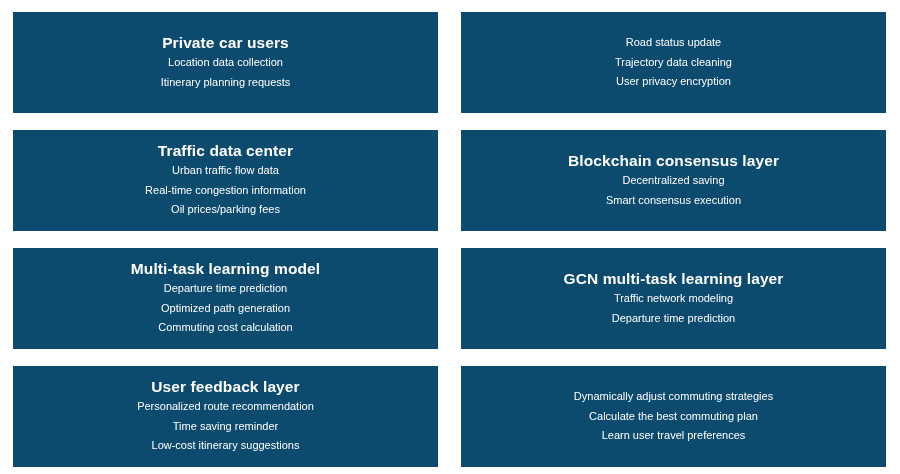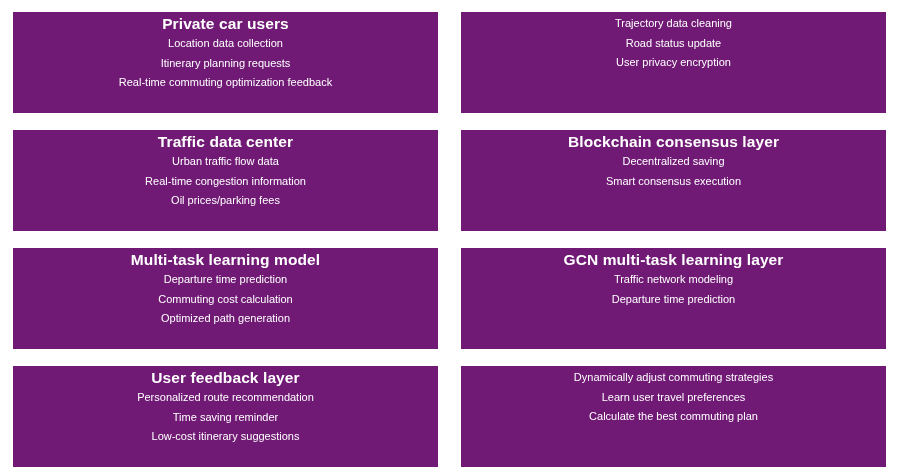--- a/index.html
+++ b/index.html
@@ -18,25 +18,25 @@
     width: 900px;
     height: 474px;
     padding: 12px 14px 13px 13px;
     display: grid;
     grid-template-columns: 425px 425px;
     grid-template-rows: repeat(4, 101px);
     column-gap: 23px;
     row-gap: 17px;
   }
   .node-box {
-    background: #701a75;
+    background: #0c4a6e;
     display: flex;
     flex-direction: column;
     align-items: center;
-    justify-content: flex-start;
+    justify-content: center;
     color: #ffffff;
     text-align: center;
     box-sizing: border-box;
     padding: 2px 6px;
     overflow: hidden;
   }
   .node-title {
     font-size: 15.5px;
     font-weight: bold;
     line-height: 20px;
@@ -52,61 +52,60 @@
 </style>
 </head>
 <body>
 
 <div id="diagram-grid">
 
   <div class="node-box">
     <div class="node-title">Private car users</div>
     <div class="node-line">Location data collection</div>
     <div class="node-line">Itinerary planning requests</div>
-    <div class="node-line">Real-time commuting optimization feedback</div>
   </div>
 
   <div class="node-box">
+    <div class="node-line">Road status update</div>
     <div class="node-line">Trajectory data cleaning</div>
-    <div class="node-line">Road status update</div>
     <div class="node-line">User privacy encryption</div>
   </div>
 
   <div class="node-box">
     <div class="node-title">Traffic data center</div>
     <div class="node-line">Urban traffic flow data</div>
     <div class="node-line">Real-time congestion information</div>
     <div class="node-line">Oil prices/parking fees</div>
   </div>
 
   <div class="node-box">
     <div class="node-title">Blockchain consensus layer</div>
     <div class="node-line">Decentralized saving</div>
     <div class="node-line">Smart consensus execution</div>
   </div>
 
   <div class="node-box">
     <div class="node-title">Multi-task learning model</div>
     <div class="node-line">Departure time prediction</div>
+    <div class="node-line">Optimized path generation</div>
     <div class="node-line">Commuting cost calculation</div>
-    <div class="node-line">Optimized path generation</div>
   </div>
 
   <div class="node-box">
     <div class="node-title">GCN multi-task learning layer</div>
     <div class="node-line">Traffic network modeling</div>
     <div class="node-line">Departure time prediction</div>
   </div>
 
   <div class="node-box">
     <div class="node-title">User feedback layer</div>
     <div class="node-line">Personalized route recommendation</div>
     <div class="node-line">Time saving reminder</div>
     <div class="node-line">Low-cost itinerary suggestions</div>
   </div>
 
   <div class="node-box">
     <div class="node-line">Dynamically adjust commuting strategies</div>
+    <div class="node-line">Calculate the best commuting plan</div>
     <div class="node-line">Learn user travel preferences</div>
-    <div class="node-line">Calculate the best commuting plan</div>
   </div>
 
 </div>
 
 </body></html>

